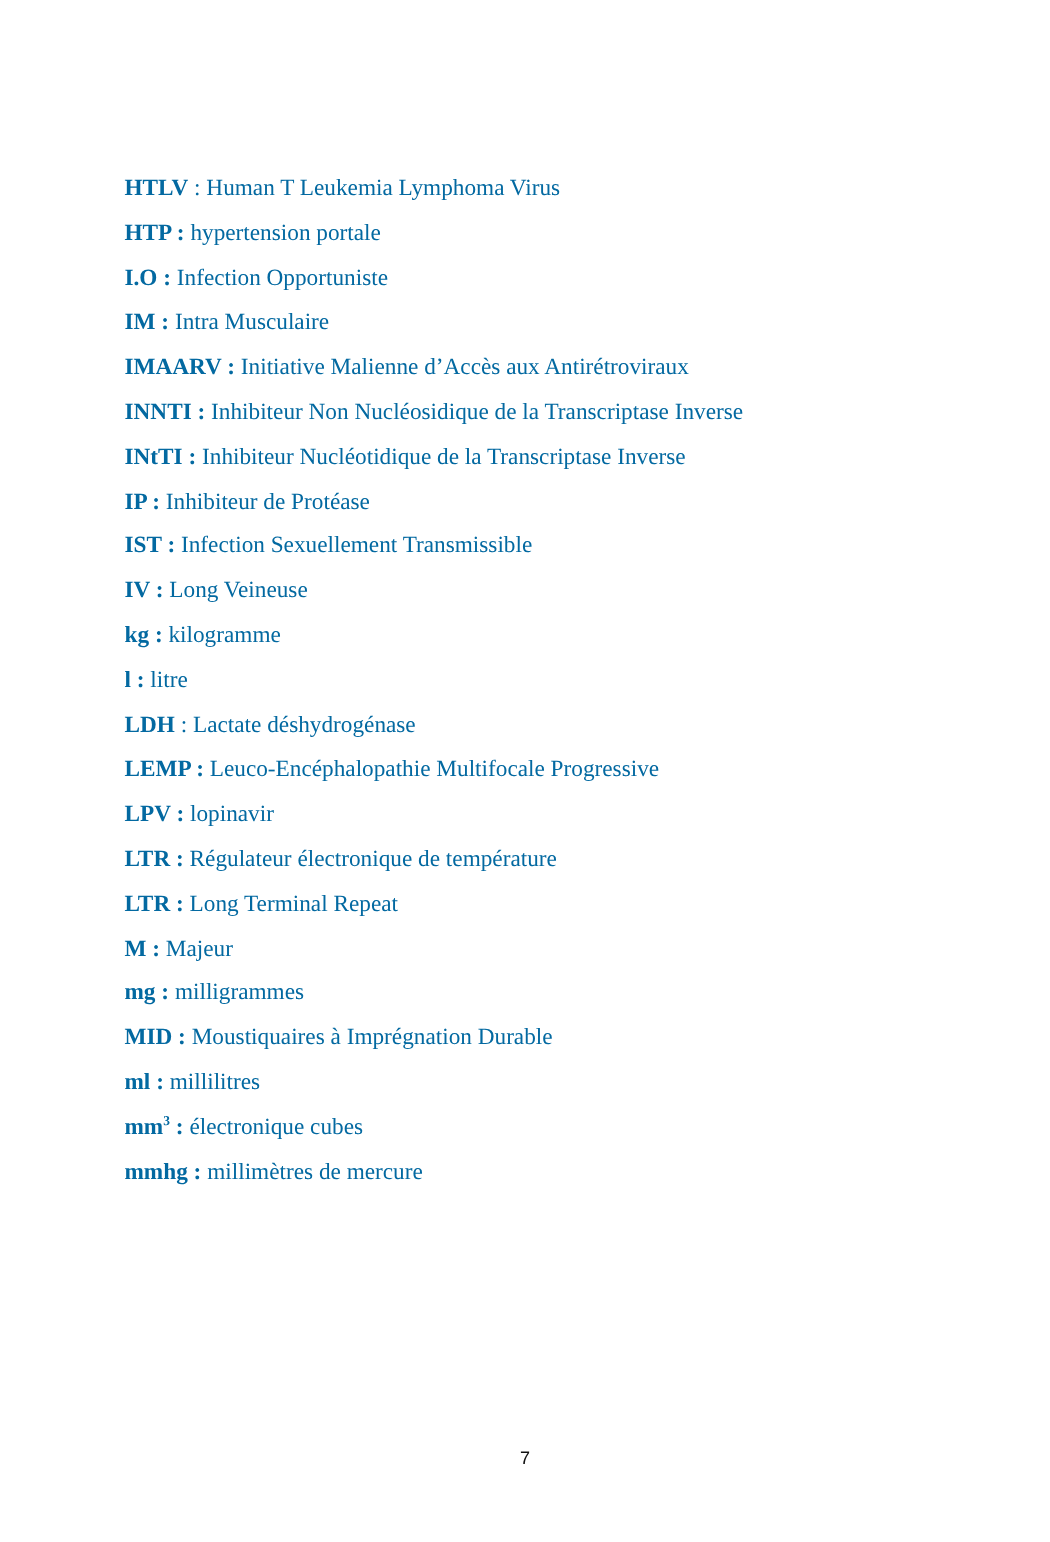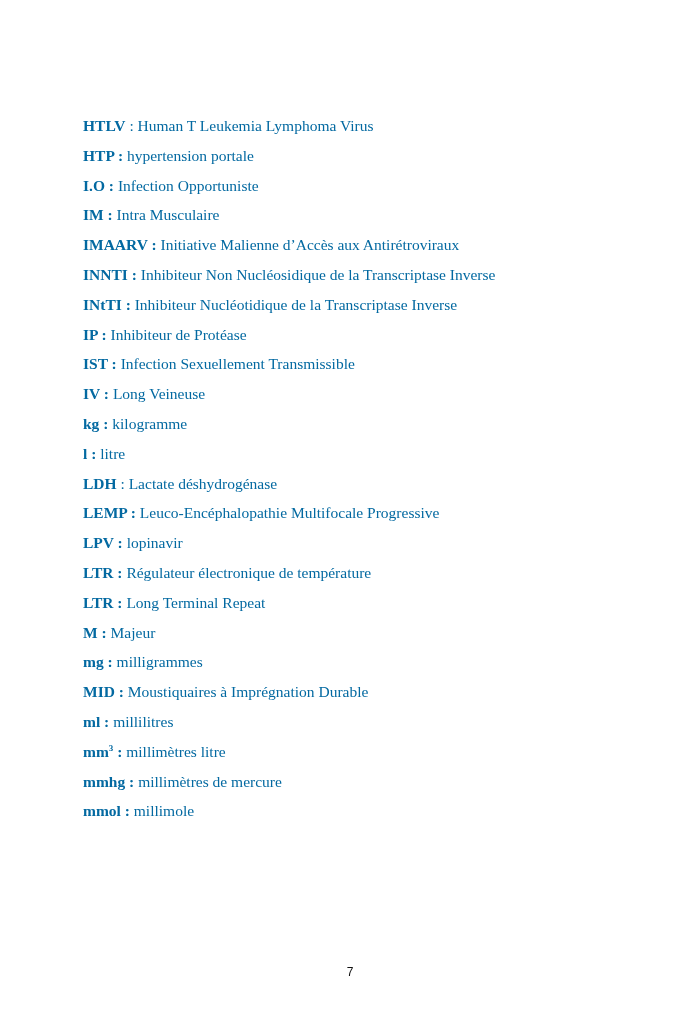--- a/index.html
+++ b/index.html
@@ -42,18 +42,17 @@
       <li class="entry"><span class="abbr"><span>l</span></span><span class="sep-bold" style="white-space: pre;"> : </span><span class="definition">litre</span></li>
       <li class="entry"><span class="abbr"><span>LDH</span></span><span class="sep-plain" style="white-space: pre;"> : </span><span class="definition">Lactate déshydrogénase</span></li>
       <li class="entry"><span class="abbr"><span>LEMP</span></span><span class="sep-bold" style="white-space: pre;"> : </span><span class="definition">Leuco-Encéphalopathie Multifocale Progressive</span></li>
       <li class="entry"><span class="abbr"><span>LPV</span></span><span class="sep-bold" style="white-space: pre;"> : </span><span class="definition">lopinavir</span></li>
       <li class="entry"><span class="abbr"><span>LTR</span></span><span class="sep-bold" style="white-space: pre;"> : </span><span class="definition">Régulateur électronique de température</span></li>
       <li class="entry"><span class="abbr"><span>LTR</span></span><span class="sep-bold" style="white-space: pre;"> : </span><span class="definition">Long Terminal Repeat</span></li>
       <li class="entry"><span class="abbr"><span>M</span></span><span class="sep-bold" style="white-space: pre;"> : </span><span class="definition">Majeur</span></li>
       <li class="entry"><span class="abbr"><span>mg</span></span><span class="sep-bold" style="white-space: pre;"> : </span><span class="definition">milligrammes</span></li>
       <li class="entry"><span class="abbr"><span>MID</span></span><span class="sep-bold" style="white-space: pre;"> : </span><span class="definition">Moustiquaires à Imprégnation Durable</span></li>
       <li class="entry"><span class="abbr"><span>ml</span></span><span class="sep-bold" style="white-space: pre;"> : </span><span class="definition">millilitres</span></li>
-      <li class="entry"><span class="abbr"><span>mm</span><sup>3</sup></span><span class="sep-bold" style="white-space: pre;"> : </span><span class="definition">millimètres litre</span></li>
+      <li class="entry"><span class="abbr"><span>mm</span><sup>3</sup></span><span class="sep-bold" style="white-space: pre;"> : </span><span class="definition">électronique cubes</span></li>
       <li class="entry"><span class="abbr"><span>mmhg</span></span><span class="sep-bold" style="white-space: pre;"> : </span><span class="definition">millimètres de mercure</span></li>
-      <li class="entry"><span class="abbr"><span>mmol</span></span><span class="sep-bold" style="white-space: pre;"> : </span><span class="definition">millimole</span></li>
     </ul>
   <div class="page-number">7</div>
 </div>
 
 </body></html>

